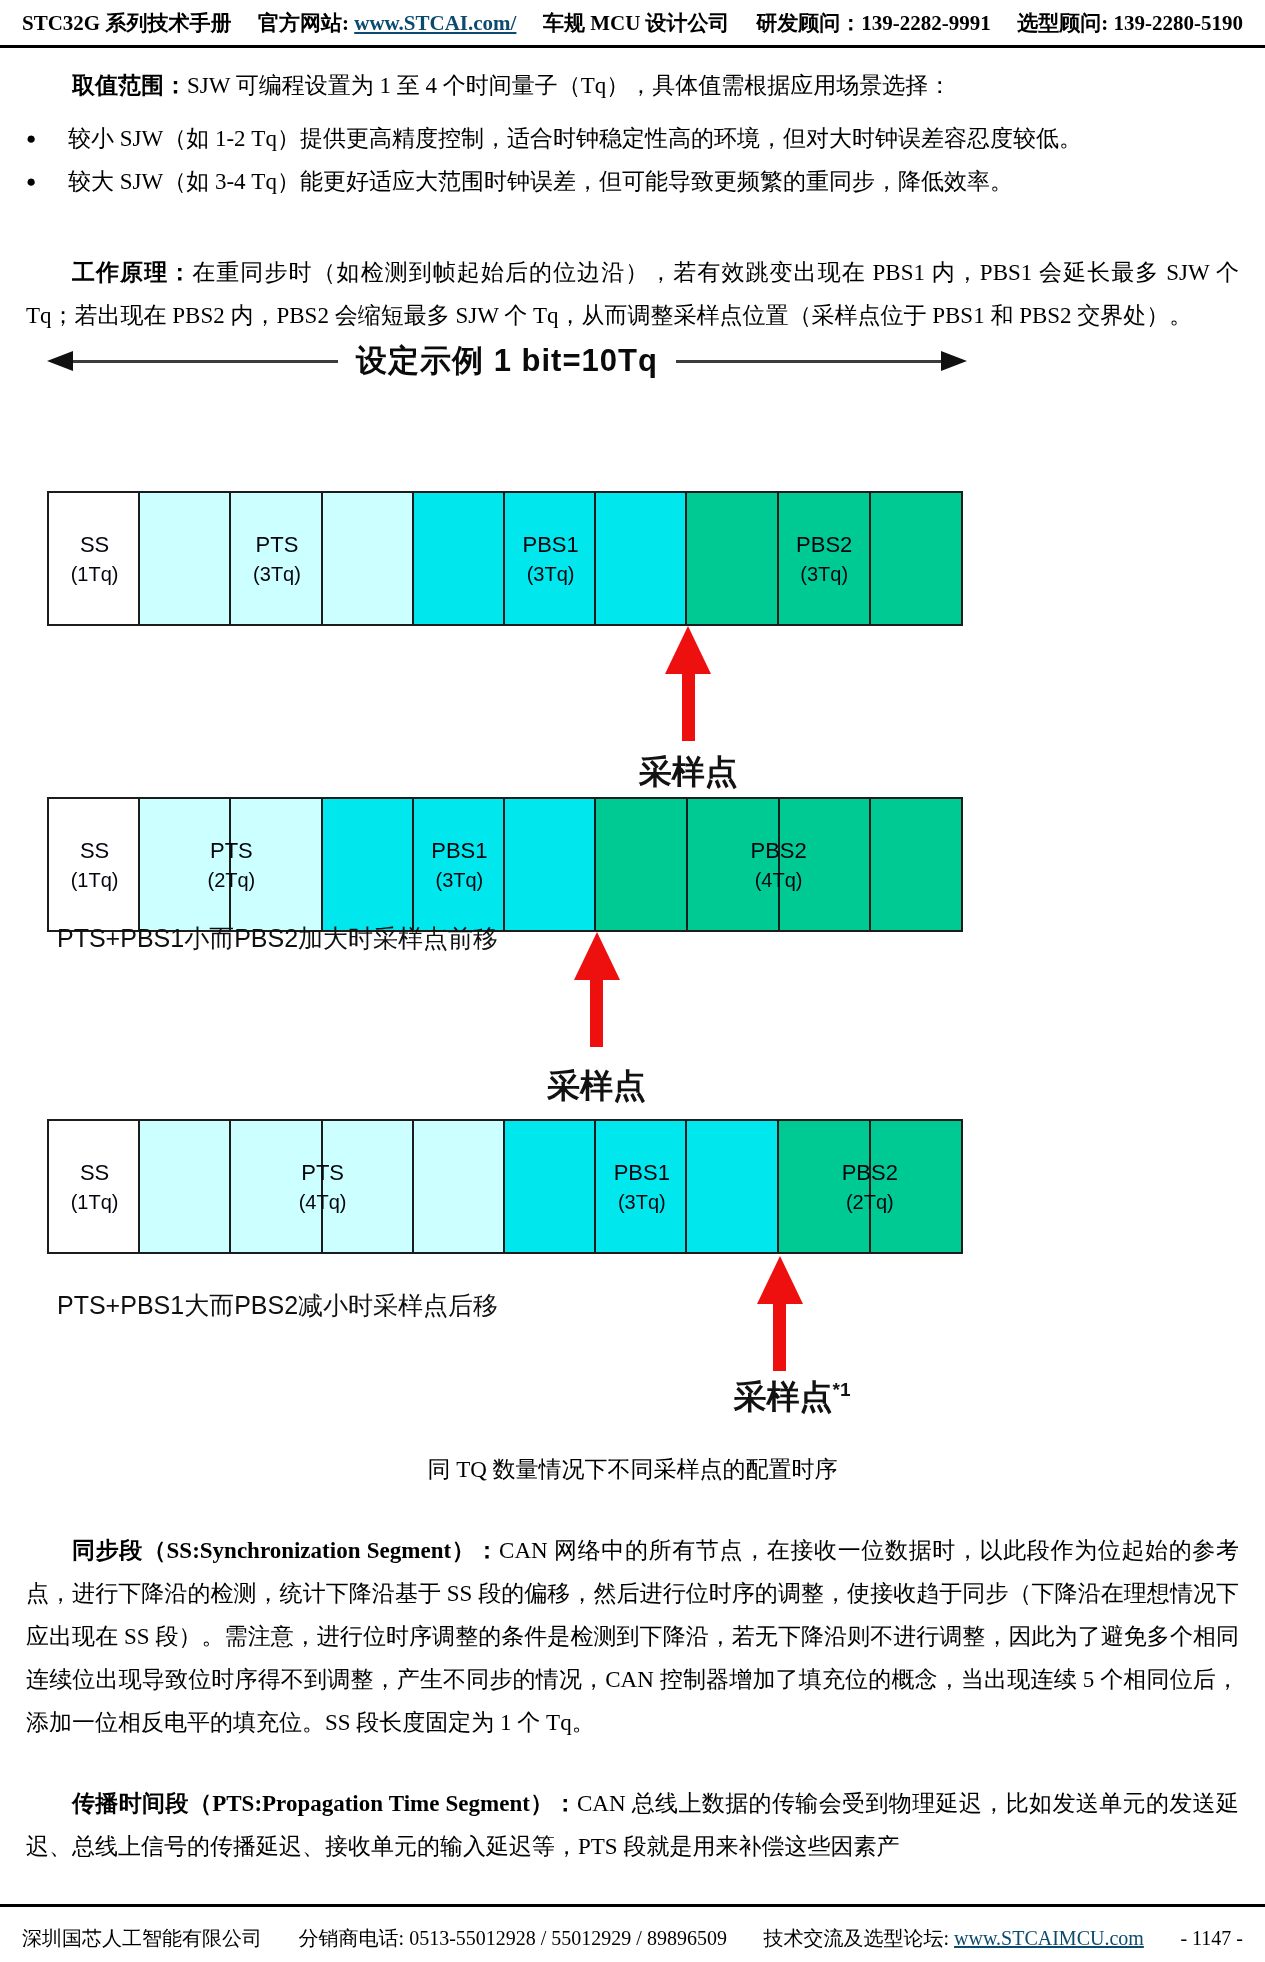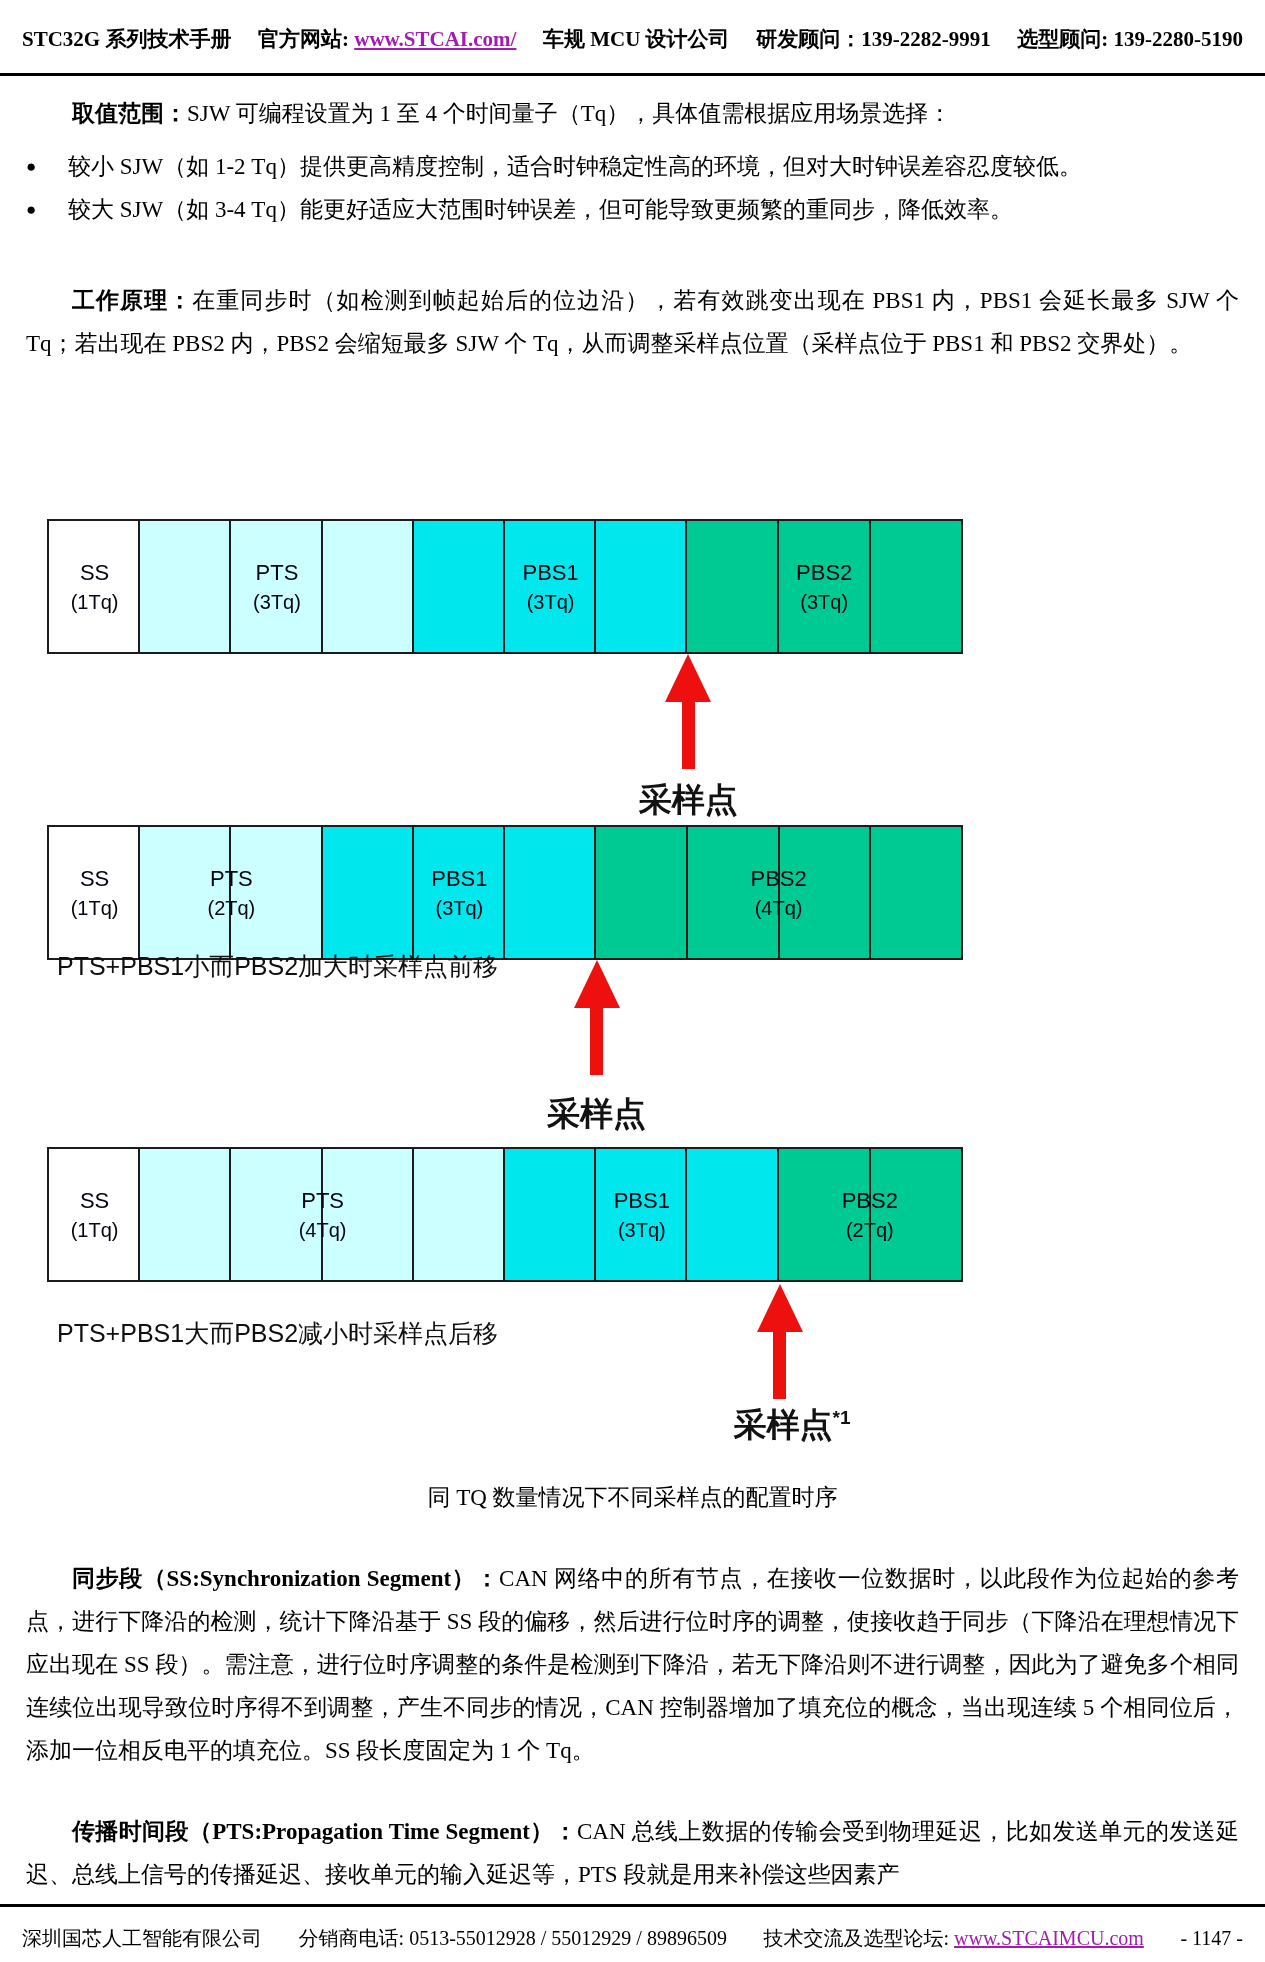--- a/index.html
+++ b/index.html
@@ -7,25 +7,25 @@
     position:relative;
     width:1265px;height:1962px;
     margin:0 auto;background:#ffffff;
     overflow:hidden;
     font-family:"Liberation Serif","DejaVu Serif",serif;
     color:#000;
   }
   
   .hdr{
     display:flex;align-items:flex-end;justify-content:space-between;
-    padding:9px 22px 20px 22px;
+    padding:9px 22px 8px 22px;
     border-bottom:3px solid #000;
-    font-size:21px;font-weight:bold;white-space:nowrap;margin-top:16px;
-  }
-  .hdr a,.ftr a{color:#a21caf;text-decoration:underline;}
+    font-size:21px;font-weight:bold;white-space:nowrap;
+  }
+  .hdr a,.ftr a{color:#0c4a6e;text-decoration:underline;}
   
   .para{
     margin:0;padding:0 26px;
     font-size:23px;line-height:43px;text-align:justify;
   }
   .indent{text-indent:2em;}
   .lead{font-weight:bold;}
   .mt16{margin-top:16px;} .mt48{margin-top:48px;}
   .mt44{margin-top:44px;} .mt38{margin-top:38px;}
   .bullets{margin-top:10px;}
@@ -112,20 +112,27 @@
     </div>
     <div class="bullet">
       <span class="dot">●</span>
       <span class="btext">较大 SJW（如 3-4 Tq）能更好适应大范围时钟误差，但可能导致更频繁的重同步，降低效率。</span>
     </div>
   </div>
 
   <p class="para indent mt48"><span class="lead">工作原理：</span><span>在重同步时（如检测到帧起始后的位边沿），若有效跳变出现在 PBS1 内，PBS1 会延长最多 SJW 个 Tq；若出现在 PBS2 内，PBS2 会缩短最多 SJW 个 Tq，从而调整采样点位置（采样点位于 PBS1 和 PBS2 交界处）。</span></p>
 
   <div class="diagram" id="diagram">
+    <div class="t-arrow">
+      <span class="ah left"></span>
+      <span class="t-line"></span>
+      <span class="t-text">设定示例 1 bit=10Tq</span>
+      <span class="t-line"></span>
+      <span class="ah right"></span>
+    </div>
   <div class="bar" style="top: 154px; width: 916px; height: 135px;">
         <div class="seg" style="flex-grow: 1; background: rgb(255, 255, 255);">
           <div class="cells">
             <div class="cell"></div>
           </div>
           <div class="seg-label">
             <span class="seg-name">SS</span>
             <span class="seg-tq">(1Tq)</span>
           </div>
         </div>

